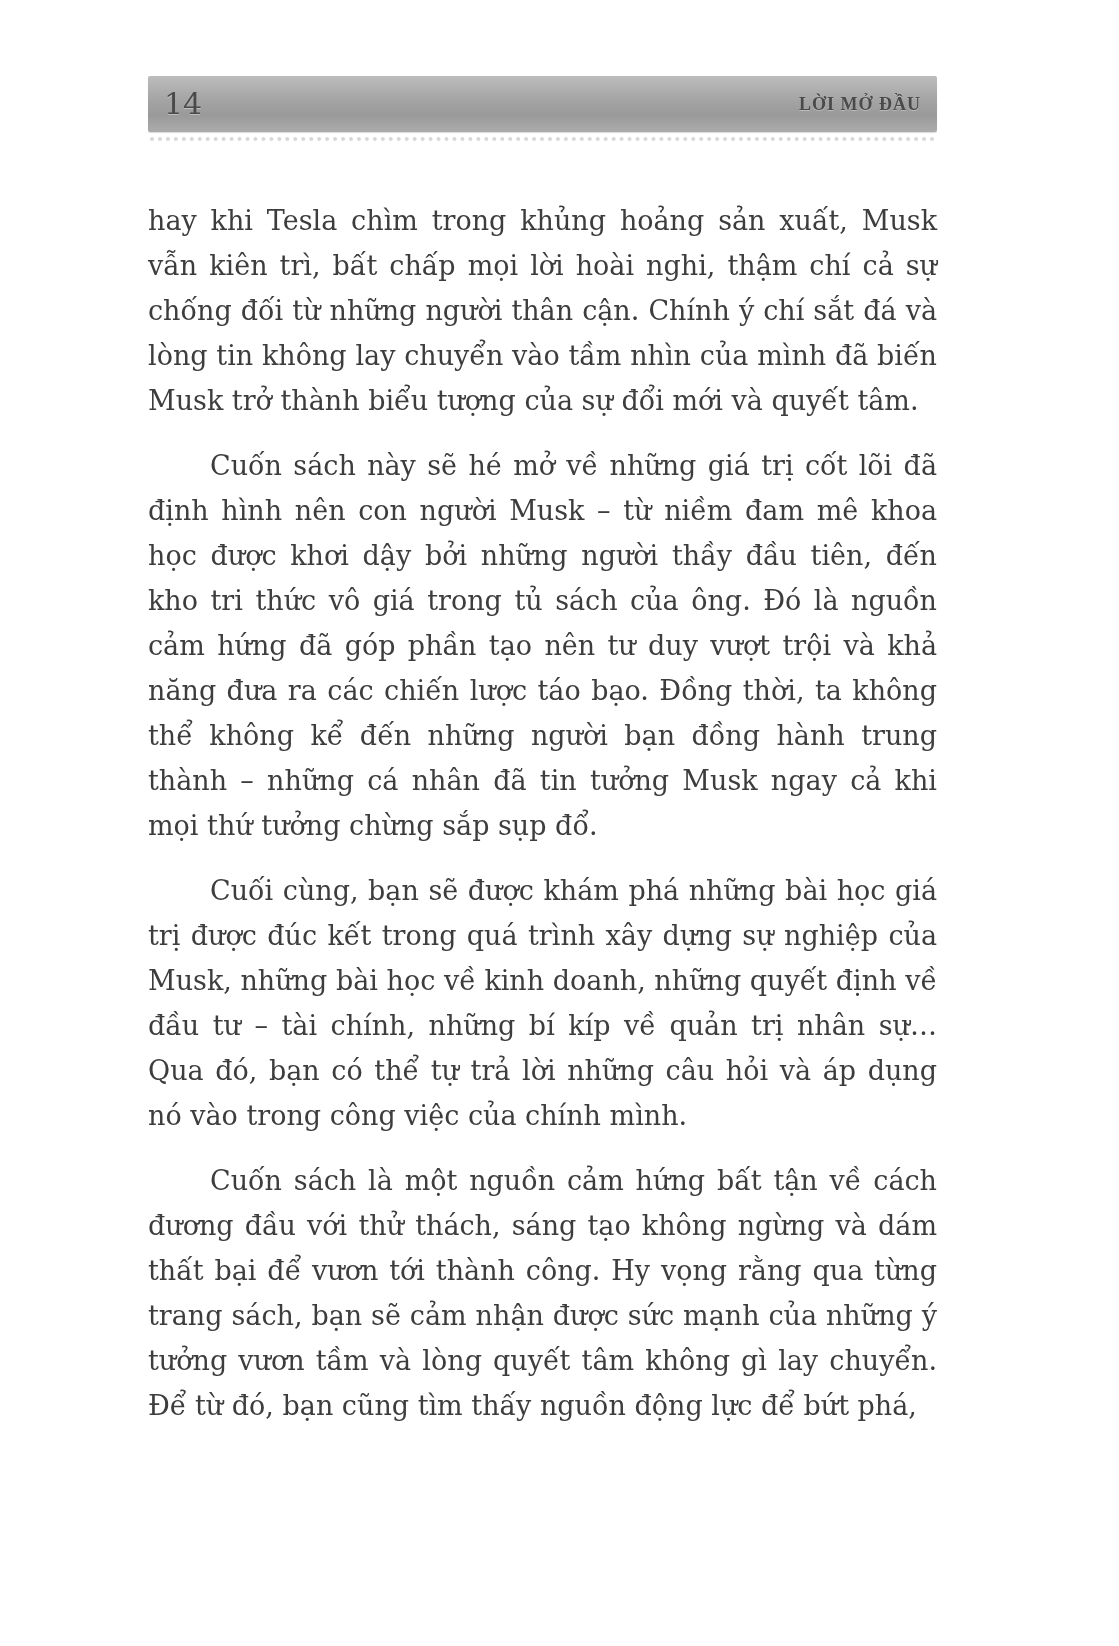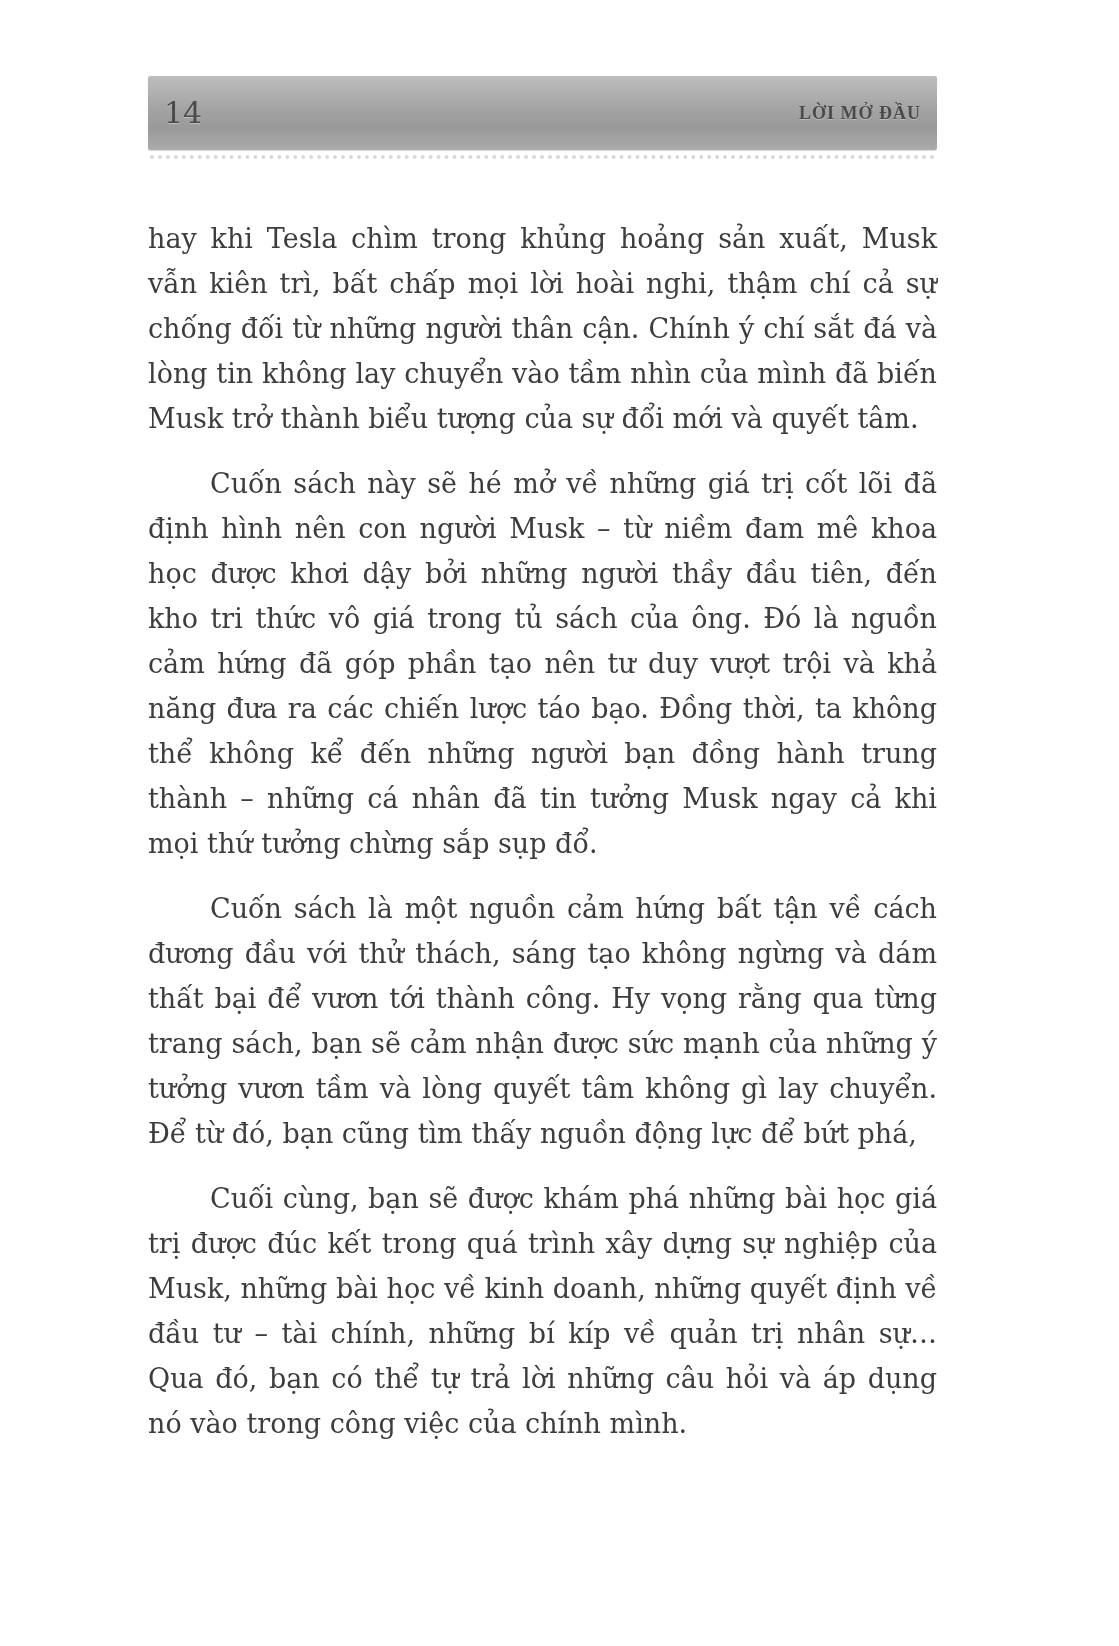--- a/index.html
+++ b/index.html
@@ -19,21 +19,21 @@
   }
   
   .header-band {
     position: relative;
     height: 42px;
     background: linear-gradient(180deg, #bdbdbd 0%, #a3a3a3 45%, #9a9a9a 70%, #ababab 100%);
     border-radius: 2px;
     display: flex;
     align-items: center;
     justify-content: space-between;
-    padding: 16px 16px;
+    padding: 7px 16px;
     box-shadow: 0 1px 1px rgba(0,0,0,0.15);
   }
   .header-band::after {
     content: "";
     position: absolute;
     left: 2px;
     right: 2px;
     bottom: -9px;
     border-top: 4px dotted #d8d8d8;
   }
@@ -74,17 +74,17 @@
 <div class="page">
 
   <div class="header-band">
     <span class="page-number">14</span>
     <span class="section-title">LỜI MỞ ĐẦU</span>
   </div>
 
   <div class="body-text">
     <p class="no-indent">hay khi Tesla chìm trong khủng hoảng sản xuất, Musk vẫn kiên trì, bất chấp mọi lời hoài nghi, thậm chí cả sự chống đối từ những người thân cận. Chính ý chí sắt đá và lòng tin không lay chuyển vào tầm nhìn của mình đã biến Musk trở thành biểu tượng của sự đổi mới và quyết tâm.</p>
     <p>Cuốn sách này sẽ hé mở về những giá trị cốt lõi đã định hình nên con người Musk – từ niềm đam mê khoa học được khơi dậy bởi những người thầy đầu tiên, đến kho tri thức vô giá trong tủ sách của ông. Đó là nguồn cảm hứng đã góp phần tạo nên tư duy vượt trội và khả năng đưa ra các chiến lược táo bạo. Đồng thời, ta không thể không kể đến những người bạn đồng hành trung thành – những cá nhân đã tin tưởng Musk ngay cả khi mọi thứ tưởng chừng sắp sụp đổ.</p>
+    <p>Cuối cùng, bạn sẽ được khám phá những bài học giá trị được đúc kết trong quá trình xây dựng sự nghiệp của Musk, những bài học về kinh doanh, những quyết định về đầu tư – tài chính, những bí kíp về quản trị nhân sự… Qua đó, bạn có thể tự trả lời những câu hỏi và áp dụng nó vào trong công việc của chính mình.</p>
     <p>Cuốn sách là một nguồn cảm hứng bất tận về cách đương đầu với thử thách, sáng tạo không ngừng và dám thất bại để vươn tới thành công. Hy vọng rằng qua từng trang sách, bạn sẽ cảm nhận được sức mạnh của những ý tưởng vươn tầm và lòng quyết tâm không gì lay chuyển. Để từ đó, bạn cũng tìm thấy nguồn động lực để bứt phá,</p>
-    <p>Cuối cùng, bạn sẽ được khám phá những bài học giá trị được đúc kết trong quá trình xây dựng sự nghiệp của Musk, những bài học về kinh doanh, những quyết định về đầu tư – tài chính, những bí kíp về quản trị nhân sự… Qua đó, bạn có thể tự trả lời những câu hỏi và áp dụng nó vào trong công việc của chính mình.</p>
   </div>
 
 </div>
 
 </body></html>

